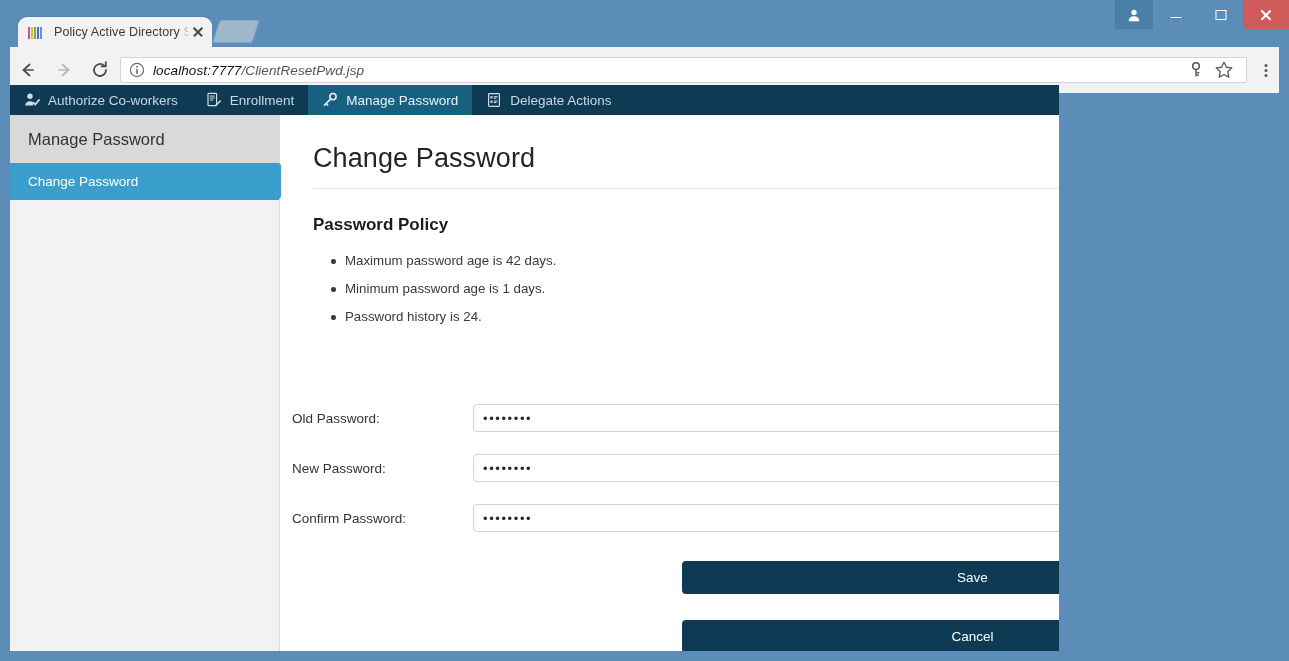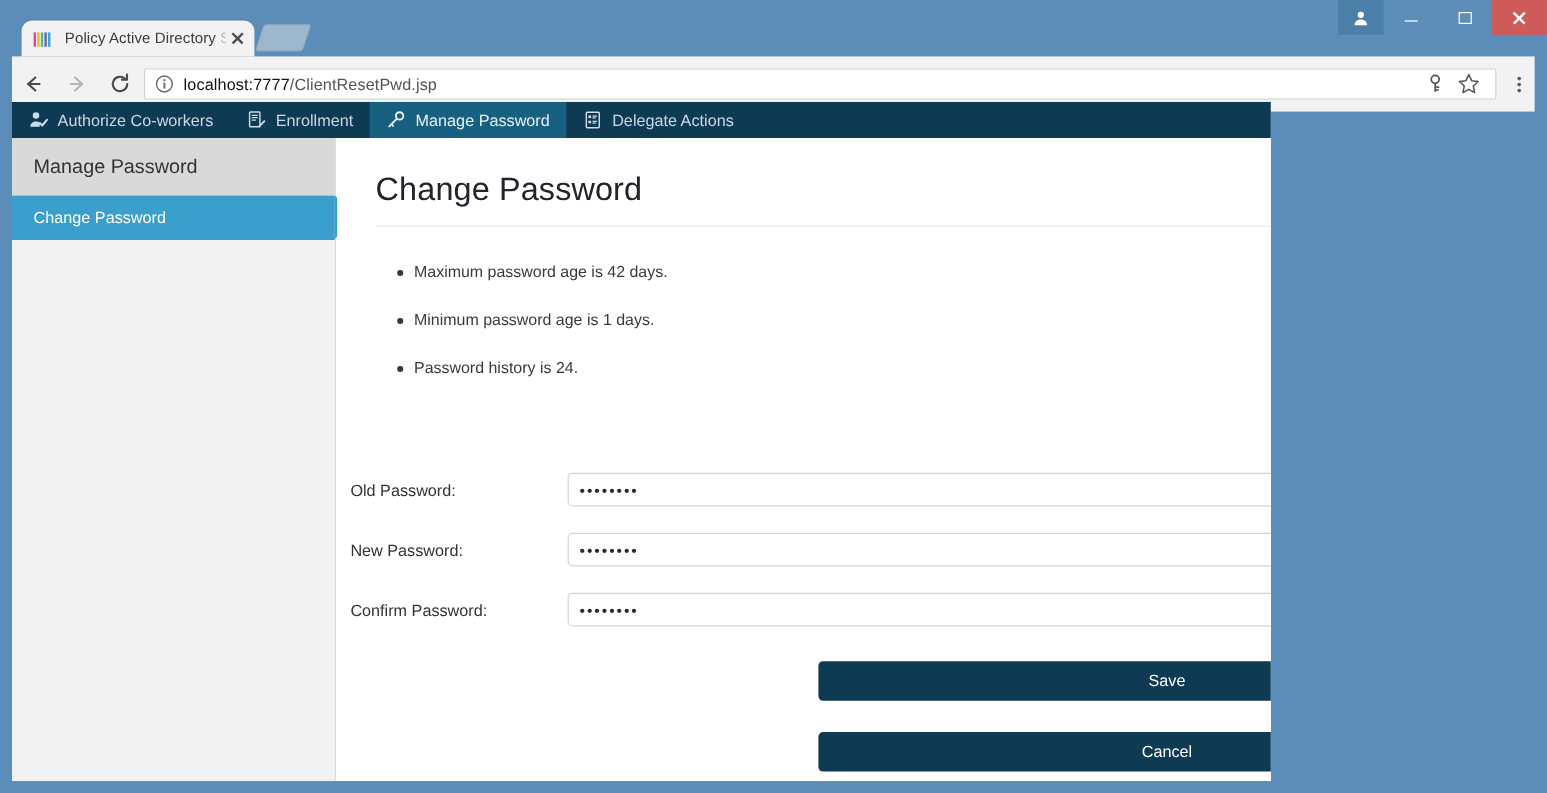--- a/index.html
+++ b/index.html
@@ -77,21 +77,21 @@
               width: 14px; height: 14px; }
   .x-l, .x-r { position:absolute; left:50%; top:50%; width:13px; height:1.7px;
                background:#fff; }
   .x-l { transform: translate(-50%,-50%) rotate(45deg); }
   .x-r { transform: translate(-50%,-50%) rotate(-45deg); }
 
   
   #toolbar {
     position: absolute; left: 10px; top: 47px; width: 1269px; height: 46px;
     background: #f2f2f2;
-    display: flex; align-items: center;
+    display: flex; align-items: center; font-style: italic;
   }
   .navbtn {
     width: 36px; height: 38px; position: relative; flex: 0 0 36px;
   }
   .navbtn svg { position: absolute; left: 50%; top: 50%; transform: translate(-50%,-50%); }
   #omnibox {
     flex: 1 1 auto; height: 26px; margin: 0 6px 0 2px;
     background: #ffffff; border: 1px solid #d4d4d4; border-radius: 2px;
     display: flex; align-items: center; padding: 0 8px;
   }
@@ -163,21 +163,21 @@
   #title-rule {
     margin: 14px 32px 0 32px; height: 1px; background: #e6e6e6;
   }
   #policy-title {
     font-size: 17px; font-weight: 700; color: #1c1c1c;
     padding: 26px 0 0 32px;
   }
   #policy-list { list-style: none; padding: 12px 0 0 50px; }
   #policy-list li {
     position: relative; font-size: 13.3px; color: #3a3a3a;
-    line-height: 28px; padding-left: 14px; margin-top: 12px;
+    line-height: 28px; padding-left: 14px;
   }
   #policy-list li::before {
     content: ""; position: absolute; left: 0; top: 12px;
     width: 4.5px; height: 4.5px; border-radius: 50%; background: #3a3a3a;
   }
 
   
   #form { padding: 62px 0 0 0; }
   .frow { display: flex; align-items: center; height: 50px; padding-left: 11px; }
   .flabel {
@@ -389,20 +389,21 @@
       <div id="sidebar-item">
         <span>Change Password</span>
       </div>
     </div>
 
     <div id="content">
 
       <h1 id="page-title">Change Password</h1>
       <div id="title-rule"></div>
 
+      <h2 id="policy-title">Password Policy</h2>
 
       <ul id="policy-list">
         <li>Maximum password age is 42 days.</li>
         <li>Minimum password age is 1 days.</li>
         <li>Password history is 24.</li>
       </ul>
 
       <div id="form">
 
         <div class="frow">

